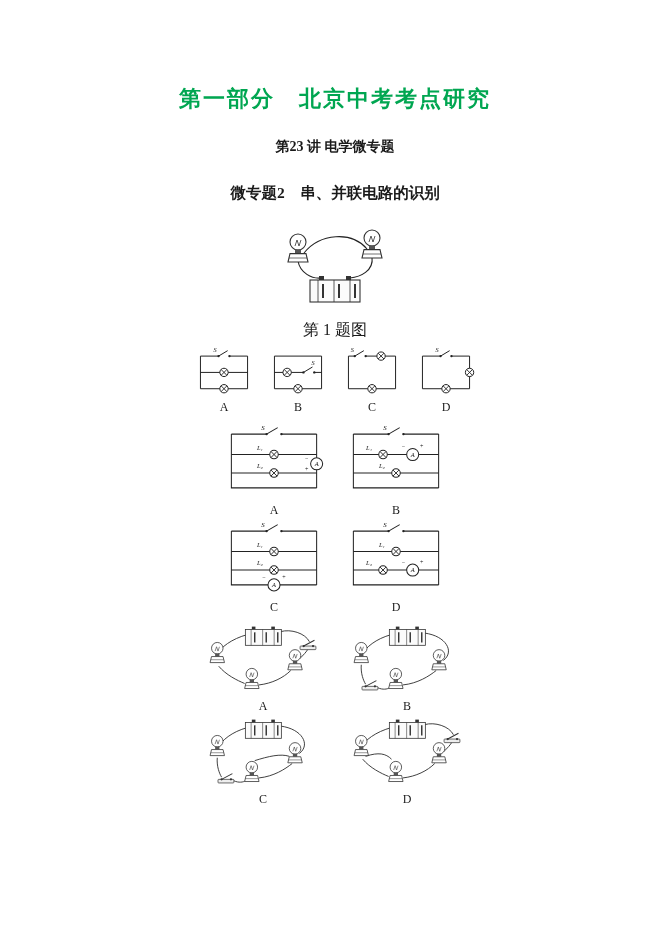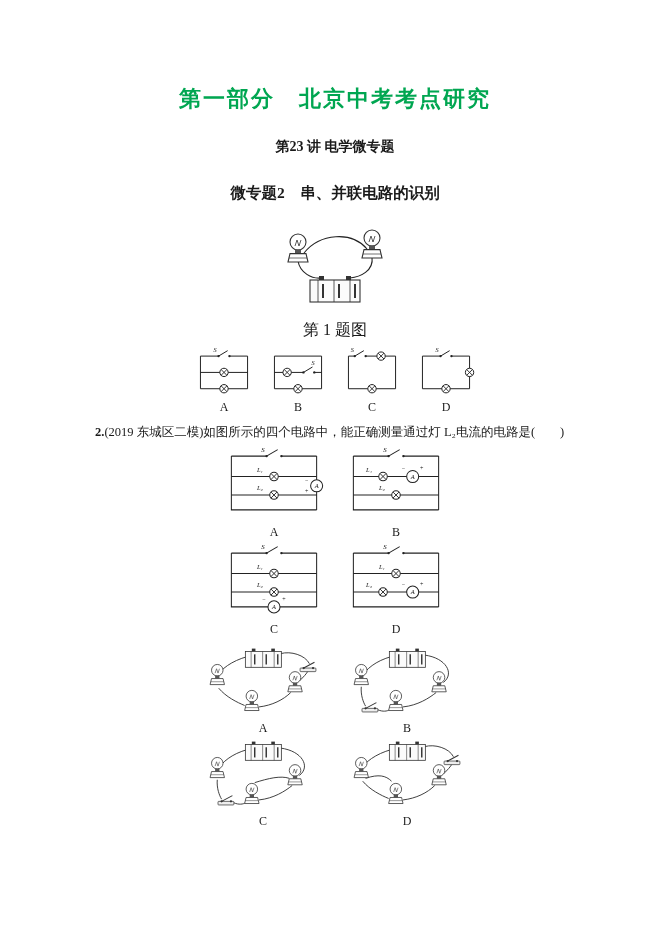--- a/index.html
+++ b/index.html
@@ -147,21 +147,20 @@
           <text x="24" y="6" font-size="7" text-anchor="end" class="ital">S</text>
           <use href="#lampX" x="58" y="28"></use>
           <use href="#lampX" x="32" y="46"></use>
         </svg>
         <div class="opt-label">D</div>
       </div>
     </div>
   </div>
 
   <div class="question">
-    <p class="q-text"><span class="q-num">2.</span><span>(2019 东城区二模)如图所示的四个电路中，能正确测量通过灯 L₂电流的电路是(　　)</span></p>
 
     <div class="grid-2">
 
       <div class="option">
         <svg class="schem" width="104" height="76" viewBox="0 0 112 82">
           <path d="M10,12 H48"></path>
             <path d="M64,12 H102"></path>
           <path d="M10,12 V70 H102"></path>
             <path d="M102,12 V70"></path>
           <circle class="dot" cx="48" cy="12" r="1.3"></circle>

